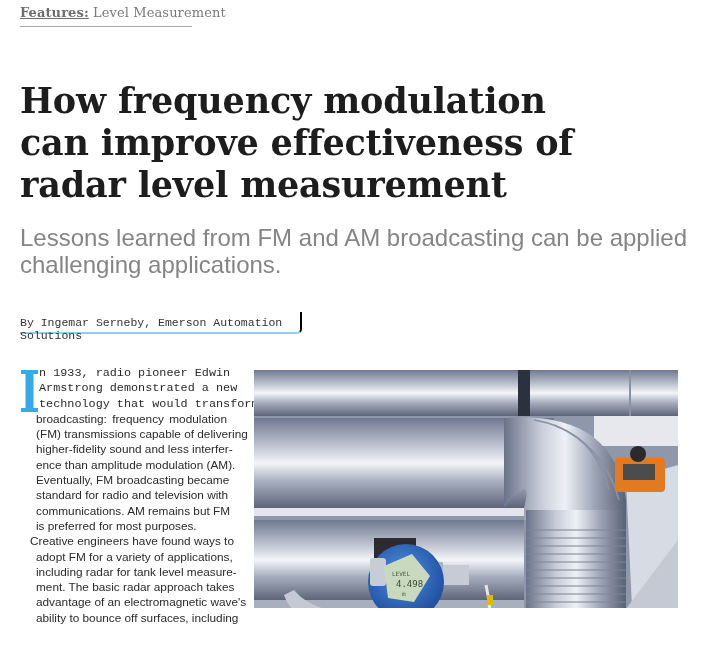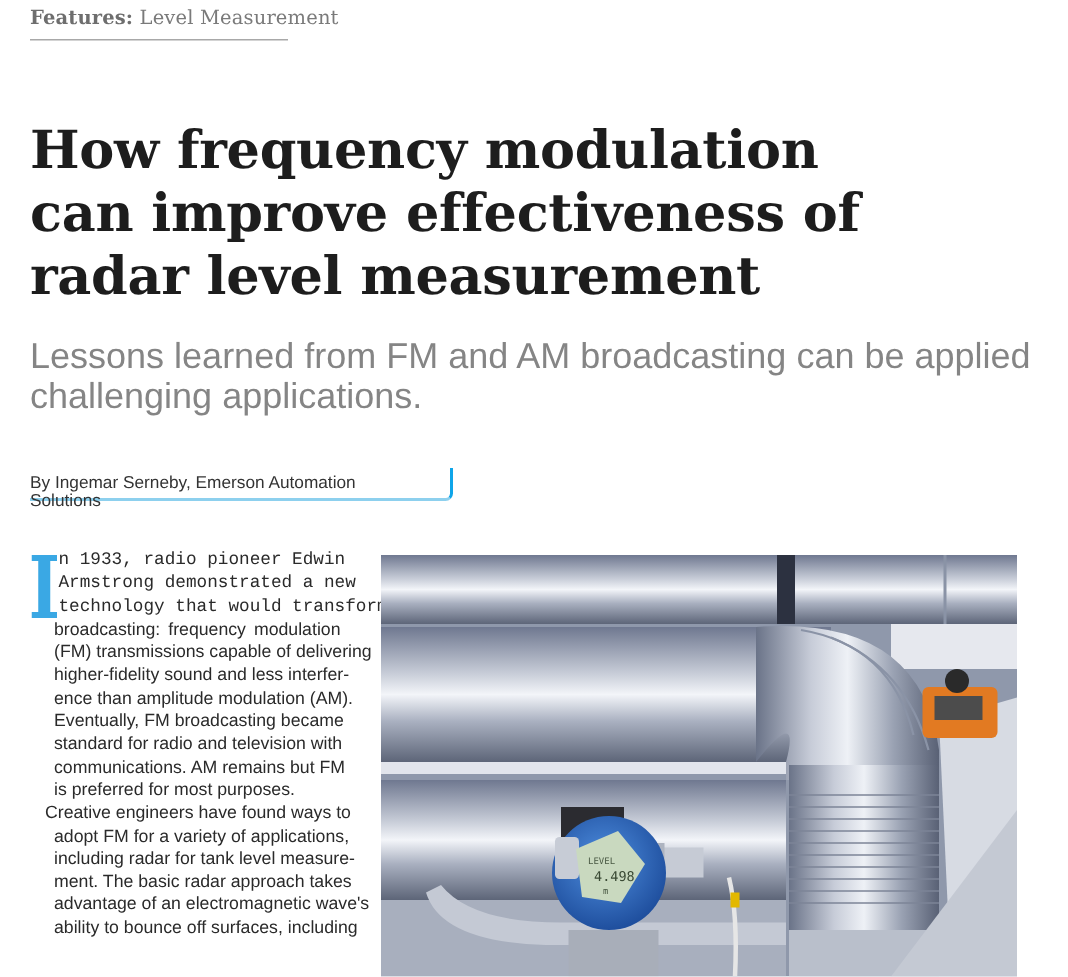--- a/index.html
+++ b/index.html
@@ -6,59 +6,59 @@
   body {
     width: 712px; height: 651px; overflow: hidden; background: #ffffff;
     position: relative; color: #222;
     font-family: "DejaVu Serif", serif;
   }
   .section-label {
     position: absolute; left: 20px; top: 5px;
     font-family: "DejaVu Serif", serif; font-size: 13px; color: #7a7a7a;
     letter-spacing: 0.1px;
   }
-  .section-label b { font-weight: bold; color: #6e6e6e; }
+  .section-label b { font-weight: bold; color: #6e6e6e; text-decoration: underline; }
   .section-rule {
     position: absolute; left: 20px; top: 26px; width: 172px; height: 1px;
     background: #a8a8a8;
   }
   .headline {
     position: absolute; left: 20px; top: 80px; width: 640px;
     font-family: "DejaVu Serif", serif; font-weight: bold;
     font-size: 35px; line-height: 42px; color: #1d1d1d; margin: 0;
     letter-spacing: -0.2px;
   }
   .headline span { display: block; white-space: nowrap; }
   .deck {
     position: absolute; left: 20px; top: 224px; width: 620px;
     font-family: Liberation Sans, sans-serif; font-size: 24px; line-height: 27px;
     color: #858585; margin: 0;
   }
   .deck span { display: block; white-space: nowrap; }
   .byline {
     position: absolute; left: 20px; top: 312px; height: 22px;
     padding: 4px 16px 0 0; box-sizing: border-box; width: 282px;
-    font-family: Liberation Sans, sans-serif; font-size: 11.5px; color: #333;
-    border-bottom: 2px solid #8dd0ee; border-right: 2px solid #0ea5e9;
+    font-family: Liberation Mono, monospace; font-size: 11.5px; color: #333;
+    border-bottom: 2px solid #8dd0ee; border-right: 2px solid #000000;
     border-bottom-right-radius: 5px;
   }
   .body-col {
     position: absolute; left: 20px; top: 366px; width: 207px;
     font-family: "Liberation Sans", sans-serif; font-size: 11.8px; line-height: 15.3px;
     color: #2a2a2a;
   }
   .body-col .line { display: block; white-space: nowrap; text-align: justify; text-align-last: justify; padding-left: 16px; }
   .body-col .line.last { text-align-last: left; }
   .body-col .line.indent { padding-left: 10px; }
   .body-col .line.ind3 { padding-left: 19px; font-family: Liberation Mono, monospace; }
   .dropcap {
     position: absolute; left: 1px; top: 4px; width: 17px; height: 42px;
   }
   .photo {
-    position: absolute; left: 254px; top: 370px; width: 424px; height: 281px;
+    position: absolute; left: 254px; top: 370px; width: 424px; height: 238px;
     overflow: hidden; background: #9aa2b4;
   }
 </style>
 </head>
 <body>
 
 <div class="section-label"><b>Features:</b> <span>Level Measurement</span></div>
 <div class="section-rule"></div>
 
 <h1 class="headline">

